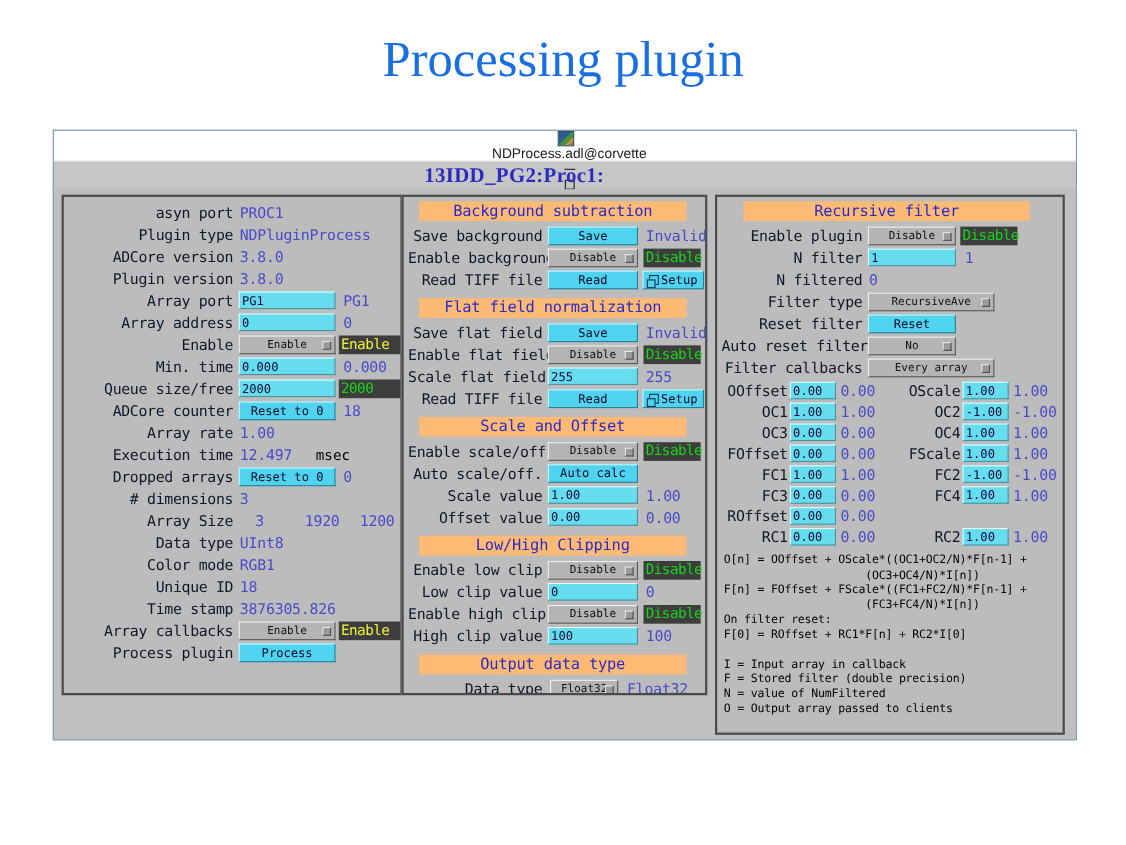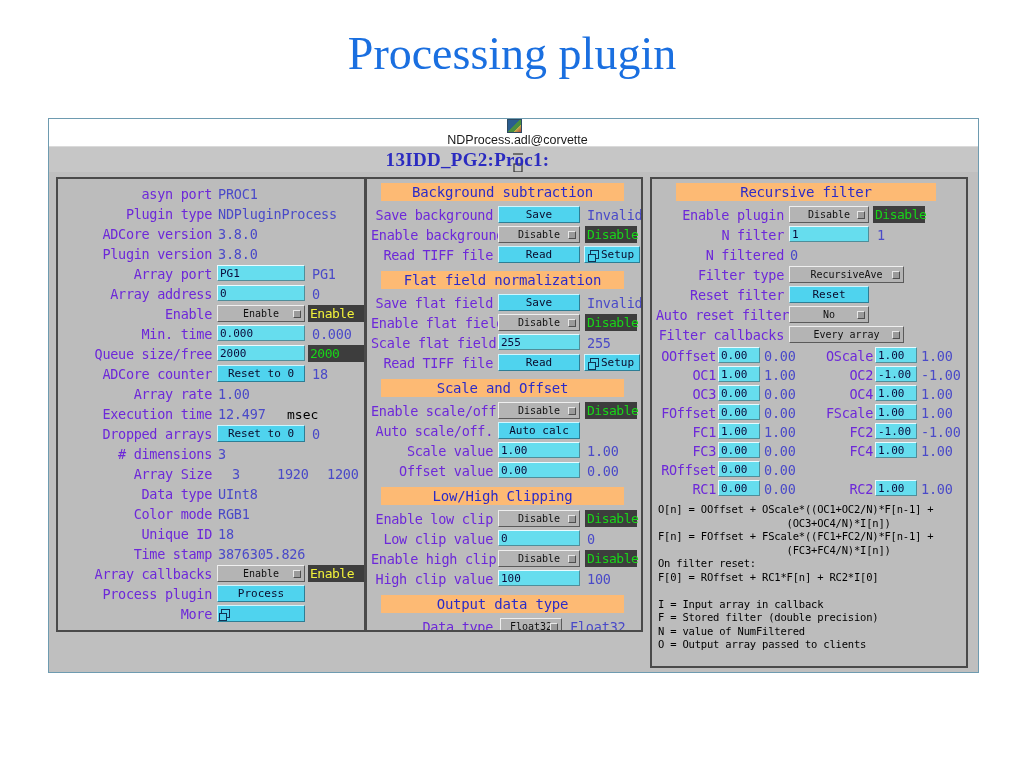--- a/index.html
+++ b/index.html
@@ -95,21 +95,21 @@
 
   
   .row {
     display: flex; align-items: center;
     height: 20px;
     margin: 0;
   }
   .lbl {
     font-family: "DejaVu Sans Mono", monospace;
     font-size: 13.5px;
-    color: #6d28d9;
+    color: #0f172a;
     text-align: right;
     white-space: nowrap;
     letter-spacing: -0.3px;
   }
   .val-ro {
     font-family: "DejaVu Sans Mono", monospace;
     font-size: 13.5px;
     color: #4a4ac8;
     white-space: nowrap;
     letter-spacing: -0.2px;
@@ -355,26 +355,20 @@
         </div>
         <div class="row" style="position: absolute; left: 4px; top: 385px; width: 298px; height: 20px;">
           <div class="lbl" style="width: 150px; position: absolute; left: 0px; top: 2px;">Array callbacks</div>
           <div class="menu" style="width: 88px; position: absolute; left: 155px; top: 1px;">Enable<span class="arrow"></span></div>
           <div class="ro-dark yellow" style="position: absolute; left: 246px; top: 1px; width: 98px;">Enable</div>
         </div>
         <div class="row" style="position: absolute; left: 4px; top: 405px; width: 298px; height: 20px;">
           <div class="lbl" style="width: 150px; position: absolute; left: 0px; top: 2px;">Process plugin</div>
           <div class="btn-cyan" style="position: absolute; left: 155px; top: 1px; width: 88px;">Process</div>
         </div>
-        <div class="row" style="position: absolute; left: 4px; top: 425px; width: 298px; height: 20px;">
-          <div class="lbl" style="width: 150px; position: absolute; left: 0px; top: 2px;">More</div>
-          <div class="btn-cyan left" style="position: absolute; left: 155px; top: 1px; width: 88px;">
-            <span class="rd-ico"></span>
-          </div>
-        </div>
       </div>
     <div class="panel" id="panel-middle">
         <div class="sect" style="position: absolute; left: 14px; top: 4px; width: 243px;">Background subtraction</div>
         <div class="row" style="position: absolute; left: 4px; top: 26px; width: 266px; height: 20px;">
           <div class="lbl" style="width: 122px; position: absolute; left: 0px; top: 2px;">Save background</div>
           <div class="btn-cyan" style="position: absolute; left: 127px; top: 1px; width: 82px;">Save</div>
           <div class="val-ro" style="position: absolute; left: 216px; top: 2px;">Invalid</div>
         </div>
         <div class="row" style="position: absolute; left: 4px; top: 46px; width: 266px; height: 20px;">
           <div class="lbl" style="width: 122px; position: absolute; left: 0px; top: 2px;">Enable background</div>

